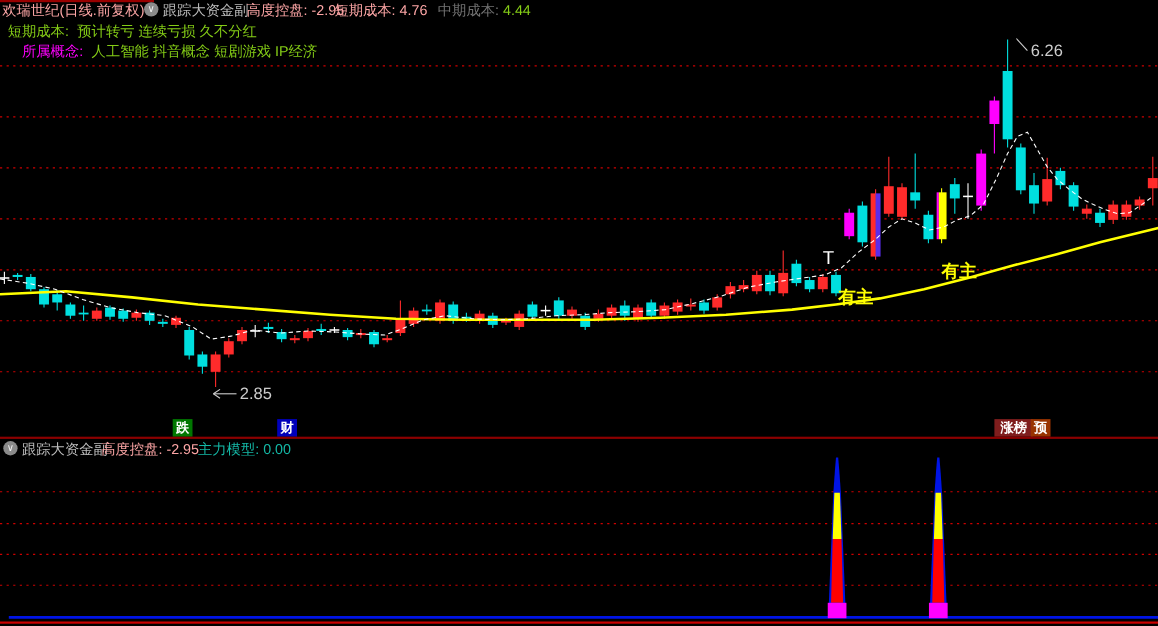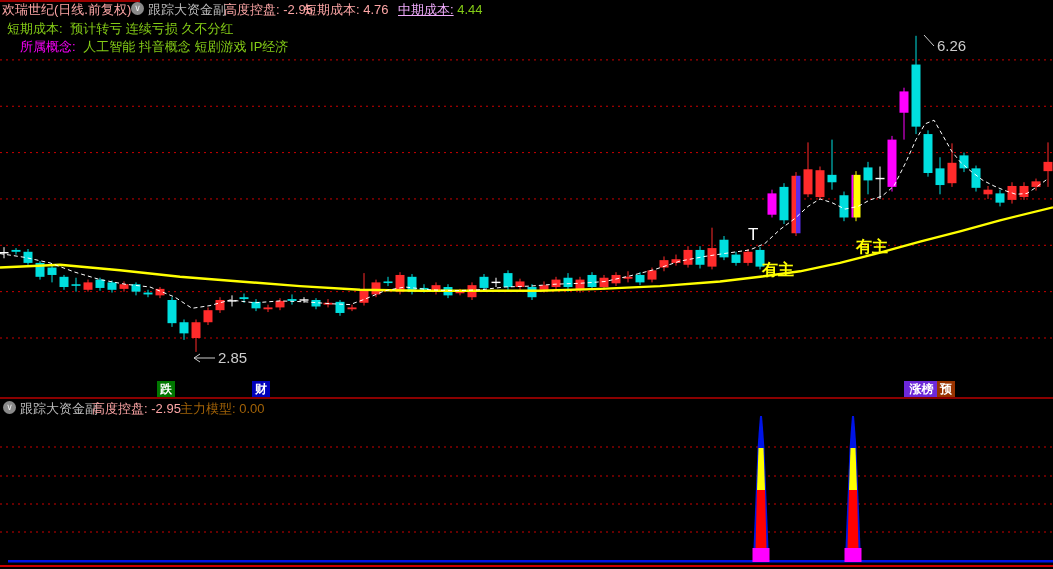--- a/index.html
+++ b/index.html
@@ -4,22 +4,22 @@
 <style>
   html,body{margin:0;padding:0;background:#000;}
   .screen{position:relative;width:1053px;height:569px;background:#000;overflow:hidden;
           font-family:"Liberation Sans",sans-serif;}
   .abs{position:absolute;white-space:nowrap;}
   .t13{font-size:13px;line-height:15px;}
   .white{color:#fca5a5;}
   .gray{color:#bdbdbd;}
   .yellow{color:#84cc16;}
   .magenta{color:#ff00ff;}
-  .redtxt{color:#f0abfc;text-decoration:underline;}
-  .bluetxt{color:#a16207;}
+  .redtxt{color:#737373;}
+  .bluetxt{color:#14b8a6;}
   .icon-circle{display:inline-block;width:13px;height:13px;border-radius:50%;
                background:#8a8a8a;color:#f0f0f0;font-size:9px;line-height:13px;
                text-align:center;vertical-align:middle;}
   .topline{position:absolute;top:0;left:0;width:140px;height:2px;background:#990000;}
   .separator{position:absolute;top:397px;left:0;width:1053px;height:2px;background:#8b0000;}
   #chart-svg{position:absolute;top:0;left:0;}
   .marker{position:absolute;height:16px;font-size:12px;line-height:16px;color:#fff;
           text-align:center;font-weight:bold;}
   .hdr-group span{display:inline;}
 </style>
@@ -273,21 +273,21 @@
   </div>
 
   <div class="abs t13 hdr-group" style="top:39px;left:20px;">
     <span class="magenta">所属概念:</span>
     <span class="yellow" style="margin-left:4px;">人工智能 抖音概念 短剧游戏 IP经济</span>
   </div>
 
   <div id="markers-layer">
       <div class="marker" style="left: 157px; top: 381px; width: 18px; background: rgb(0, 119, 0);">跌</div>
       <div class="marker" style="left: 252px; top: 381px; width: 18px; background: rgb(0, 0, 187);">财</div>
-      <div class="marker" style="left: 904px; top: 381px; width: 35px; background: #6d28d9;">涨榜</div>
+      <div class="marker" style="left: 904px; top: 381px; width: 35px; background: #7f1d1d;">涨榜</div>
       <div class="marker" style="left: 937px; top: 381px; width: 18px; background: rgb(153, 51, 0);">预</div>
     </div>
 
   <div class="separator"></div>
 
   <span class="icon-circle abs" style="top:401px;left:3px;"><span>∨</span></span>
   <div class="abs t13 gray" style="top:401px;left:20px;">跟踪大资金副</div>
   <div class="abs t13 white hdr-group" style="top:401px;left:92px;">
     <span>高度控盘:</span>
     <span>-2.95</span>

